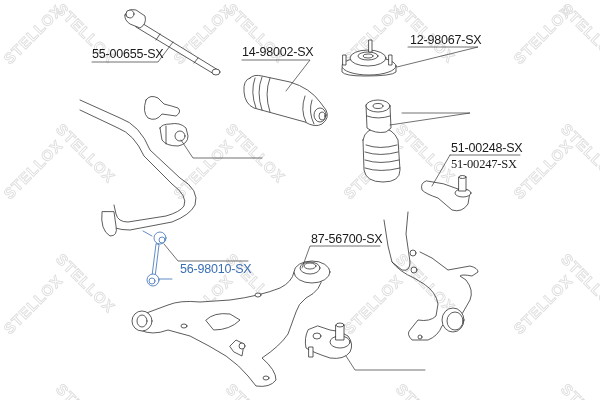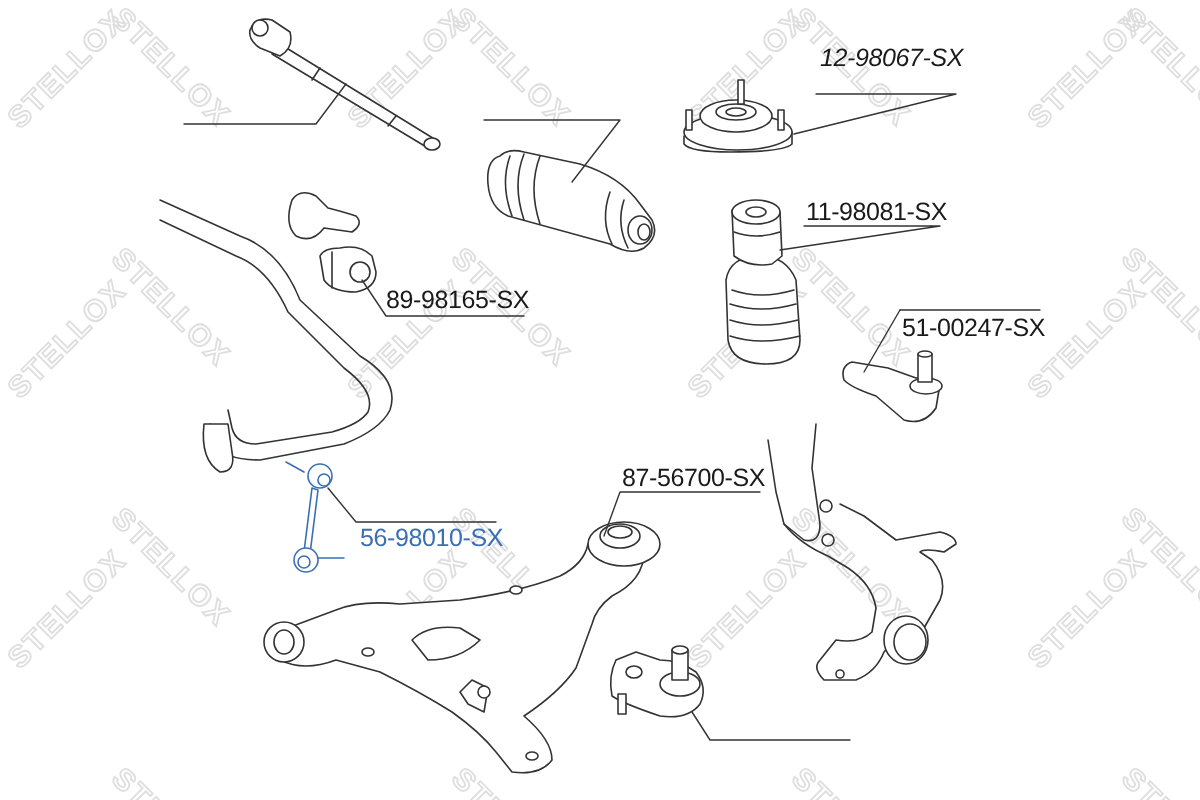--- a/index.html
+++ b/index.html
@@ -183,20 +183,21 @@
       <line x1="450" y1="155" x2="450" y2="155"></line>
 
       <polyline points="248,261 178,261 164,244" stroke="#333"></polyline>
 
       <polyline points="380,246 310,246 302,268"></polyline>
 
       <polyline points="425,370 355,370 346,356"></polyline>
     </g>
   </svg>
 
-  <div class="lbl" style="left:410px;top:22px;font-style:italic;">12-98067-SX</div>
-  <div class="lbl" style="left:403px;top:99px;">11-98081-SX</div>
-  <div class="lbl" style="left:451px;top:157px;">51-00247-SX</div>
-  <div class="lbl" style="left:193px;top:143px;">89-98165-SX</div>
+  <div class="lbl" style="left:92px;top:47px;">55-00655-SX</div>
+  <div class="lbl" style="left:242px;top:45px;">14-98002-SX</div>
+  <div class="lbl" style="left:410px;top:33px;">12-98067-SX</div>
+  <div class="lbl" style="left:451px;top:141px;">51-00248-SX</div>
+  <div class="lbl" style="left:451px;top:157px;font-family:Liberation Serif, serif;">51-00247-SX</div>
   <div class="lbl blue" style="left:180px;top:262px;">56-98010-SX</div>
   <div class="lbl" style="left:311px;top:232px;">87-56700-SX</div>
 
 </div>
 
 </body></html>

